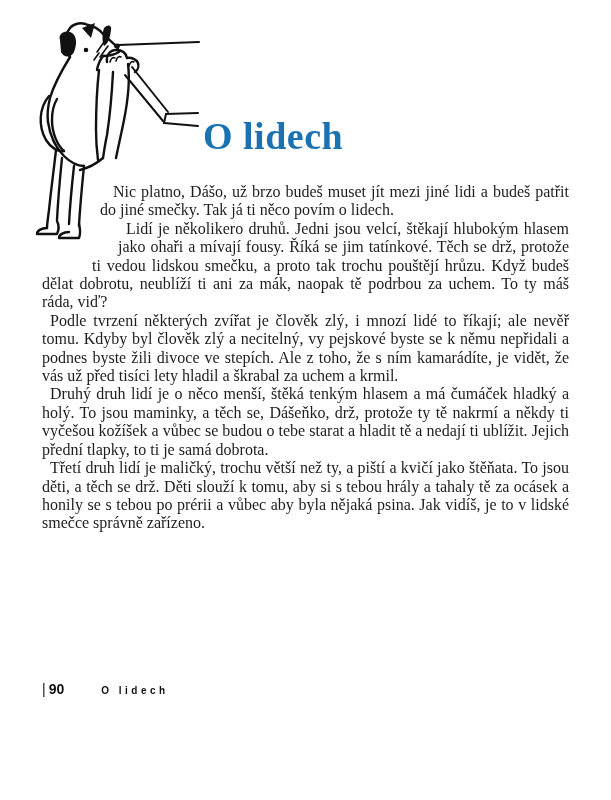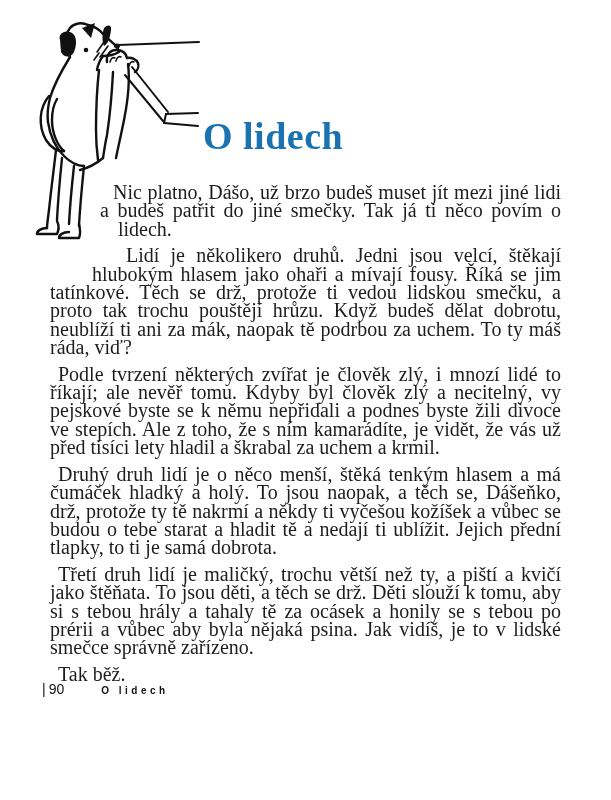--- a/index.html
+++ b/index.html
@@ -28,22 +28,22 @@
   h1.chapter-title{
     margin:0 0 27px 161px;
     font-size:38px;
     line-height:40px;
     font-weight:bold;
     letter-spacing:0.5px;
     color:#1a72b0;
     font-family:"Liberation Serif","DejaVu Serif",serif;
   }
   .body-text p{
-    margin:8px;
-    font-size:20px;
+    margin:0;
+    font-size:16px;
     line-height:18.4px;
     text-align:justify;
     text-indent:8px;
   }
   
   .cs{float:left;clear:left;height:18.4px;}
   .cs1{width:63px;}
   .cs2{width:53px;}
   .cs3{width:58px;}
   .cs4{width:76px;}
@@ -55,21 +55,21 @@
     align-items:baseline;
     font-family:"Liberation Sans","DejaVu Sans",sans-serif;
     color:#111111;
   }
   .footer .divider{
     font-weight:normal;
     font-size:14px;
     margin-right:3px;
   }
   .footer .pagenum{
-    font-weight:normal;
+    font-weight:bold;
     font-size:14px;
     text-align:center;
   }
   .footer .chapter{
     font-weight:bold;
     font-size:10px;
     letter-spacing:3.5px;
     margin-left:37px;
   }
   svg .ln{fill:none;stroke:#111;stroke-width:2.4;stroke-linecap:round;stroke-linejoin:round;}
@@ -136,23 +136,22 @@
 
     <div class="body-text">
       <div class="cs cs1"></div>
       <div class="cs cs2"></div>
       <div class="cs cs3"></div>
       <div class="cs cs4"></div>
       <div class="cs cs5"></div>
       <p>Nic platno, Dášo, už brzo budeš muset jít mezi jiné lidi a budeš patřit do jiné smečky. Tak já ti něco povím o lidech.</p>
       <p>Lidí je několikero druhů. Jedni jsou velcí, štěkají hlubokým hlasem jako ohaři a mívají fousy. Říká se jim tatínkové. Těch se drž, protože ti vedou lidskou smečku, a proto tak trochu pouštějí hrůzu. Když budeš dělat dobrotu, neublíží ti ani za mák, naopak tě podrbou za uchem. To ty máš ráda, viď?</p>
       <p>Podle tvrzení některých zvířat je člověk zlý, i mnozí lidé to říkají; ale nevěř tomu. Kdyby byl člověk zlý a necitelný, vy pejskové byste se k němu nepřidali a podnes byste žili divoce ve stepích. Ale z toho, že s ním kamarádíte, je vidět, že vás už před tisíci lety hladil a škrabal za uchem a krmil.</p>
-      <p>Druhý druh lidí je o něco menší, štěká tenkým hlasem a má čumáček hladký a holý. To jsou naopak, a těch se, Dášeňko, drž, protože ty tě nakrmí a někdy ti vyčešou kožíšek a vůbec se budou o tebe starat a hladit tě a nedají ti ublížit. Jejich přední tlapky, to ti je samá dobrota.</p>
+      <p>Druhý druh lidí je o něco menší, štěká tenkým hlasem a má čumáček hladký a holý. To jsou maminky, a těch se, Dášeňko, drž, protože ty tě nakrmí a někdy ti vyčešou kožíšek a vůbec se budou o tebe starat a hladit tě a nedají ti ublížit. Jejich přední tlapky, to ti je samá dobrota.</p>
       <p>Třetí druh lidí je maličký, trochu větší než ty, a piští a kvičí jako štěňata. To jsou děti, a těch se drž. Děti slouží k tomu, aby si s tebou hrály a tahaly tě za ocásek a honily se s tebou po prérii a vůbec aby byla nějaká psina. Jak vidíš, je to v lidské smečce správně zařízeno.</p>
-      <p>Tak běž.</p>
     </div>
   </div>
 
   <div class="footer">
     <span class="divider">|</span>
     <span class="pagenum">90</span>
     <span class="chapter">O lidech</span>
   </div>
 
 </div>

